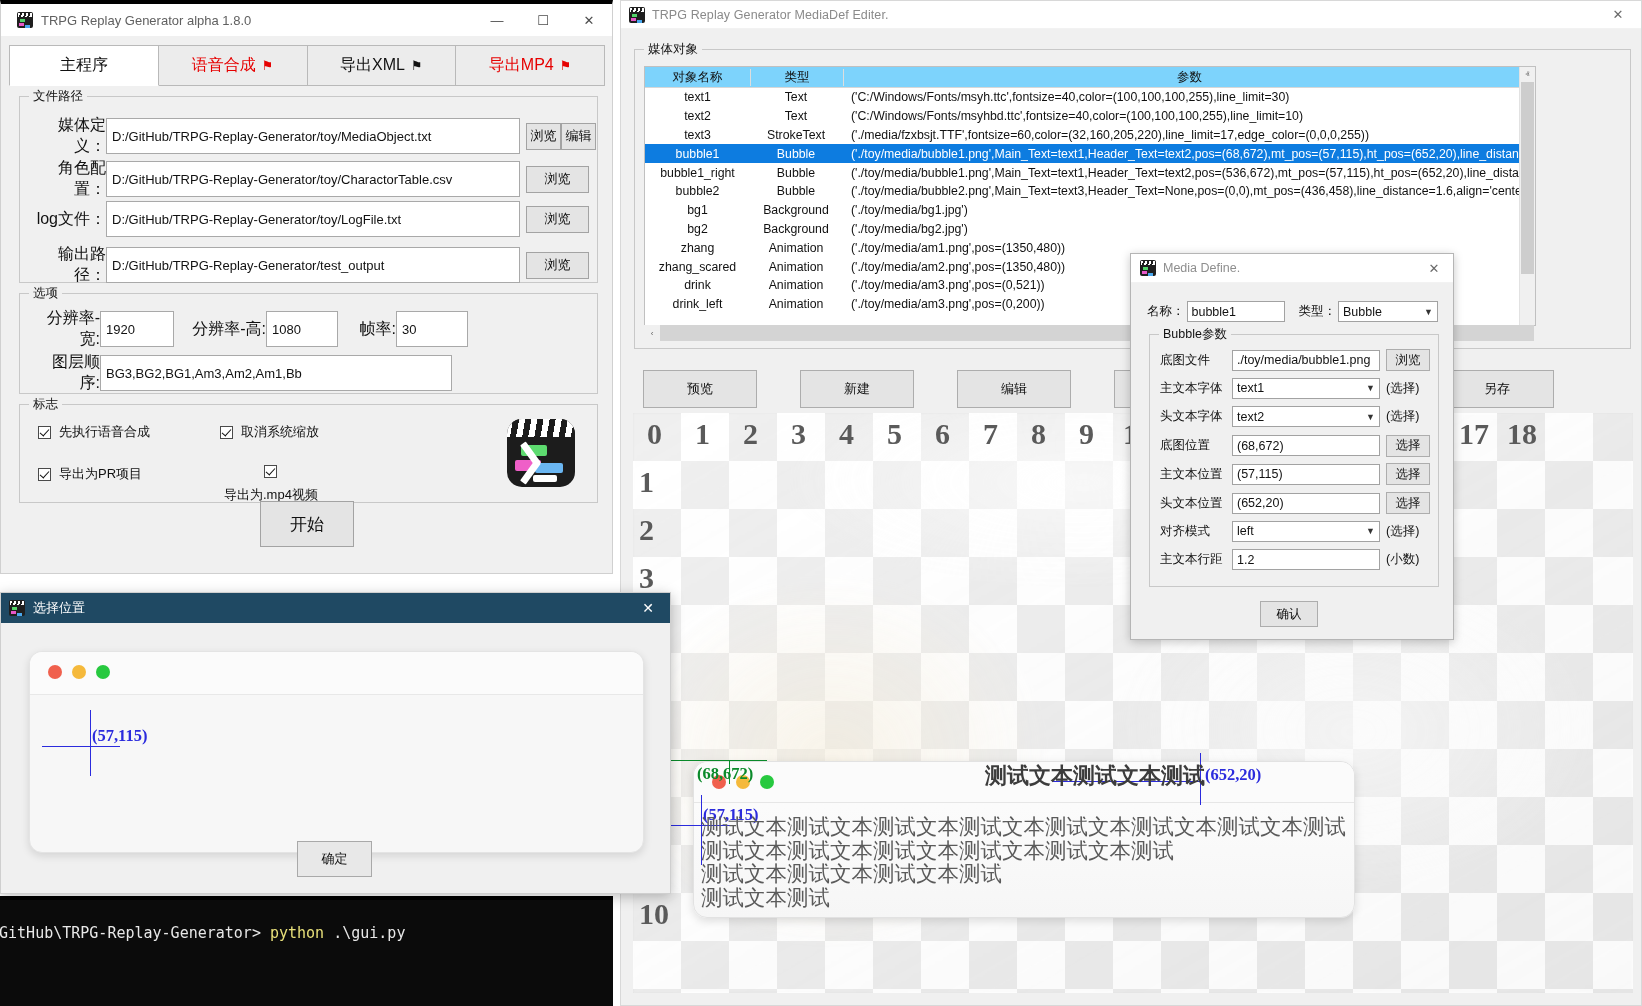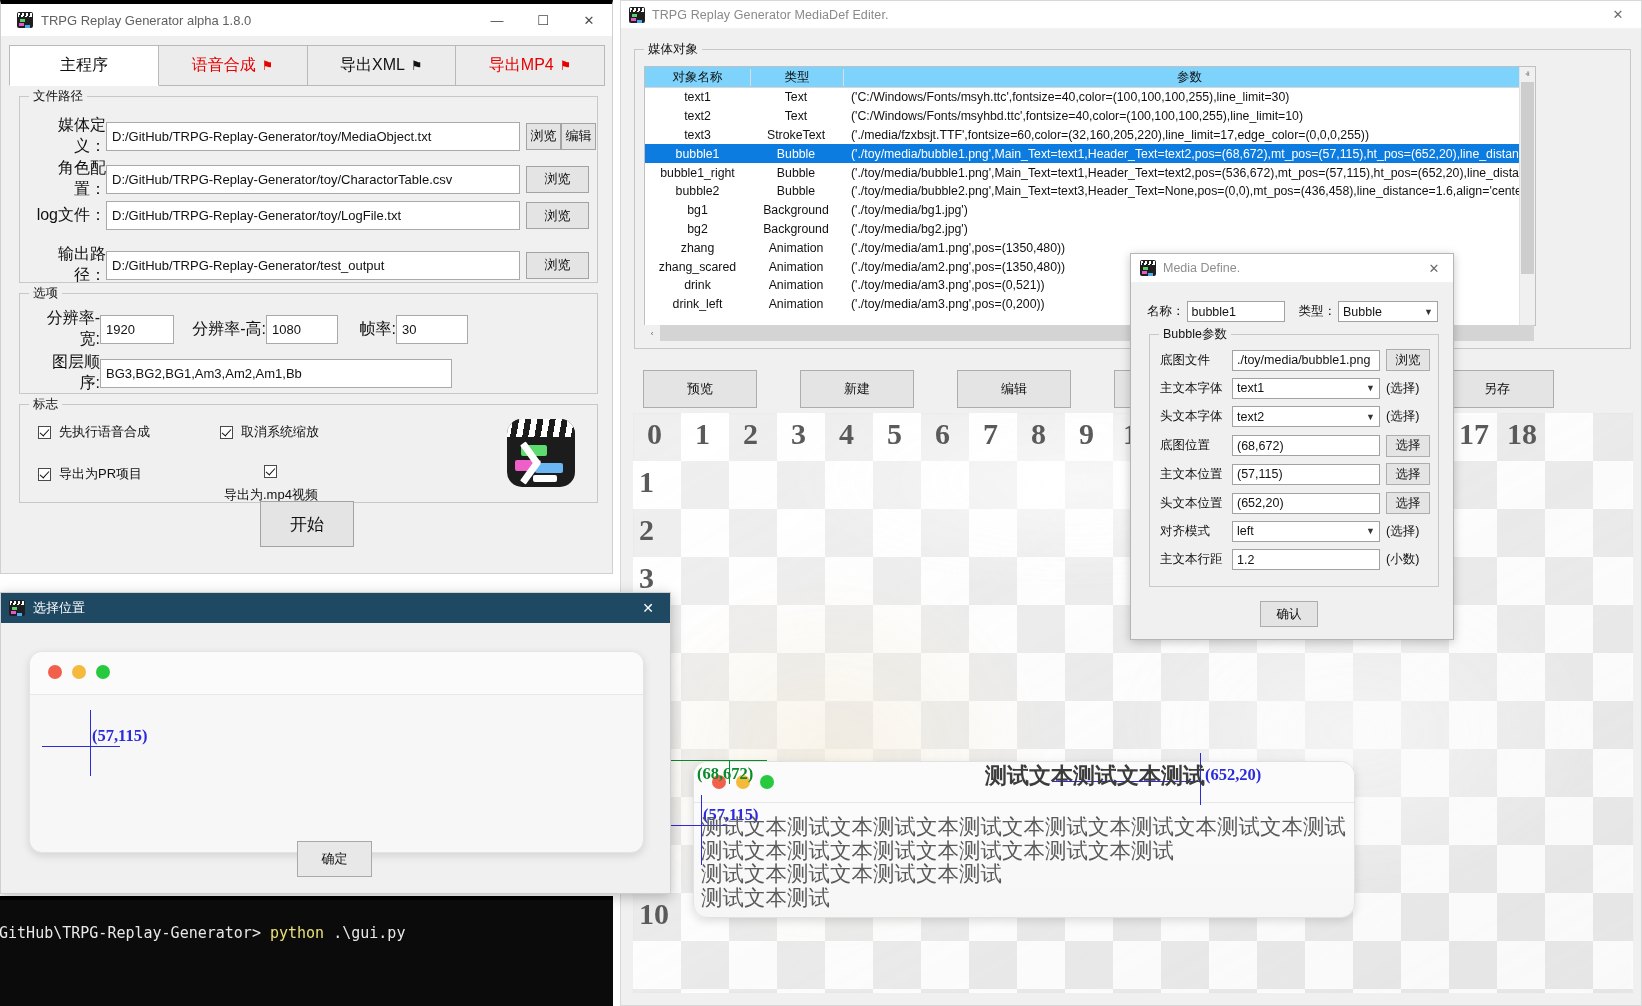--- a/index.html
+++ b/index.html
@@ -192,21 +192,21 @@
   .flag.black{color:#111;}
 
   #fp-group{left:18px;top:92px;width:577px;height:185px;}
   #opt-group{left:18px;top:289px;width:577px;height:99px;}
   #flag-group{left:18px;top:400px;width:577px;height:97px;}
   #mainwin .groupbox > .glabel{background:#f0f0f0;}
 
   .fr{position:absolute;display:flex;align-items:center;}
   .flbl{font-size:16px;color:#111;width:74px;text-align:right;}
   .finput{
-    box-sizing:border-box;height:29px;background:#fff;border:1px solid #a9a9a9;
+    box-sizing:border-box;height:36px;background:#fff;border:1px solid #a9a9a9;
     font-size:13px;color:#111;padding:1px 5px;font-family:"Liberation Sans",sans-serif;
     outline:none;
   }
   .fbtn{
     box-sizing:border-box;height:27px;background:#e4e4e4;border:1px solid #a3a3a3;
     display:flex;align-items:center;justify-content:center;font-size:13px;color:#111;
   }
 
   .cbrow{position:absolute;display:flex;align-items:center;gap:8px;}
   .cbox{

